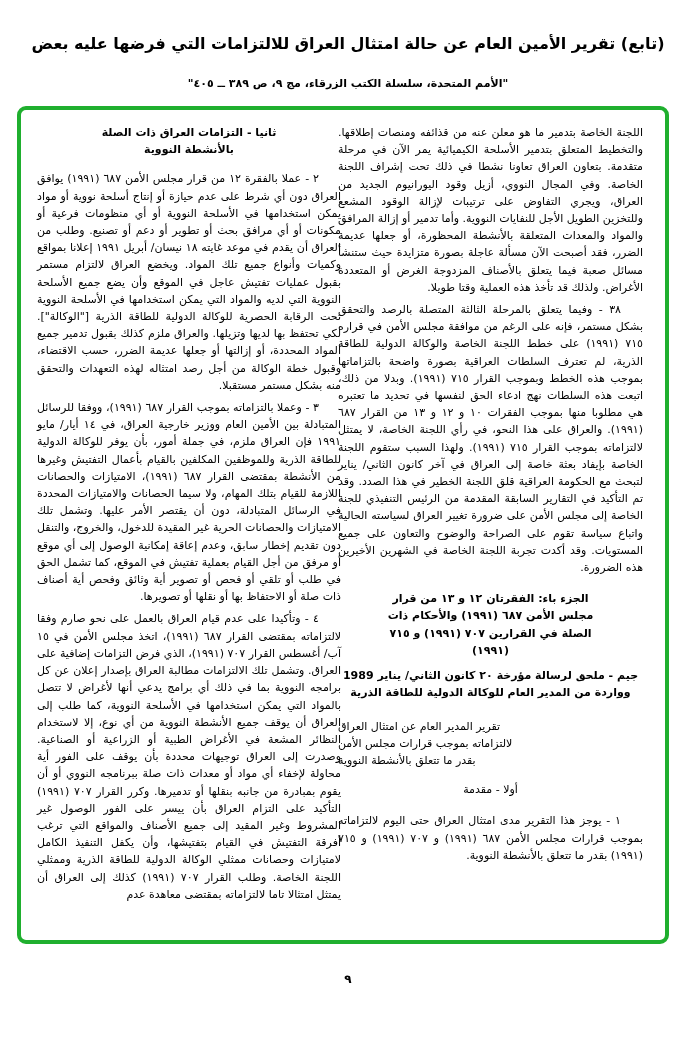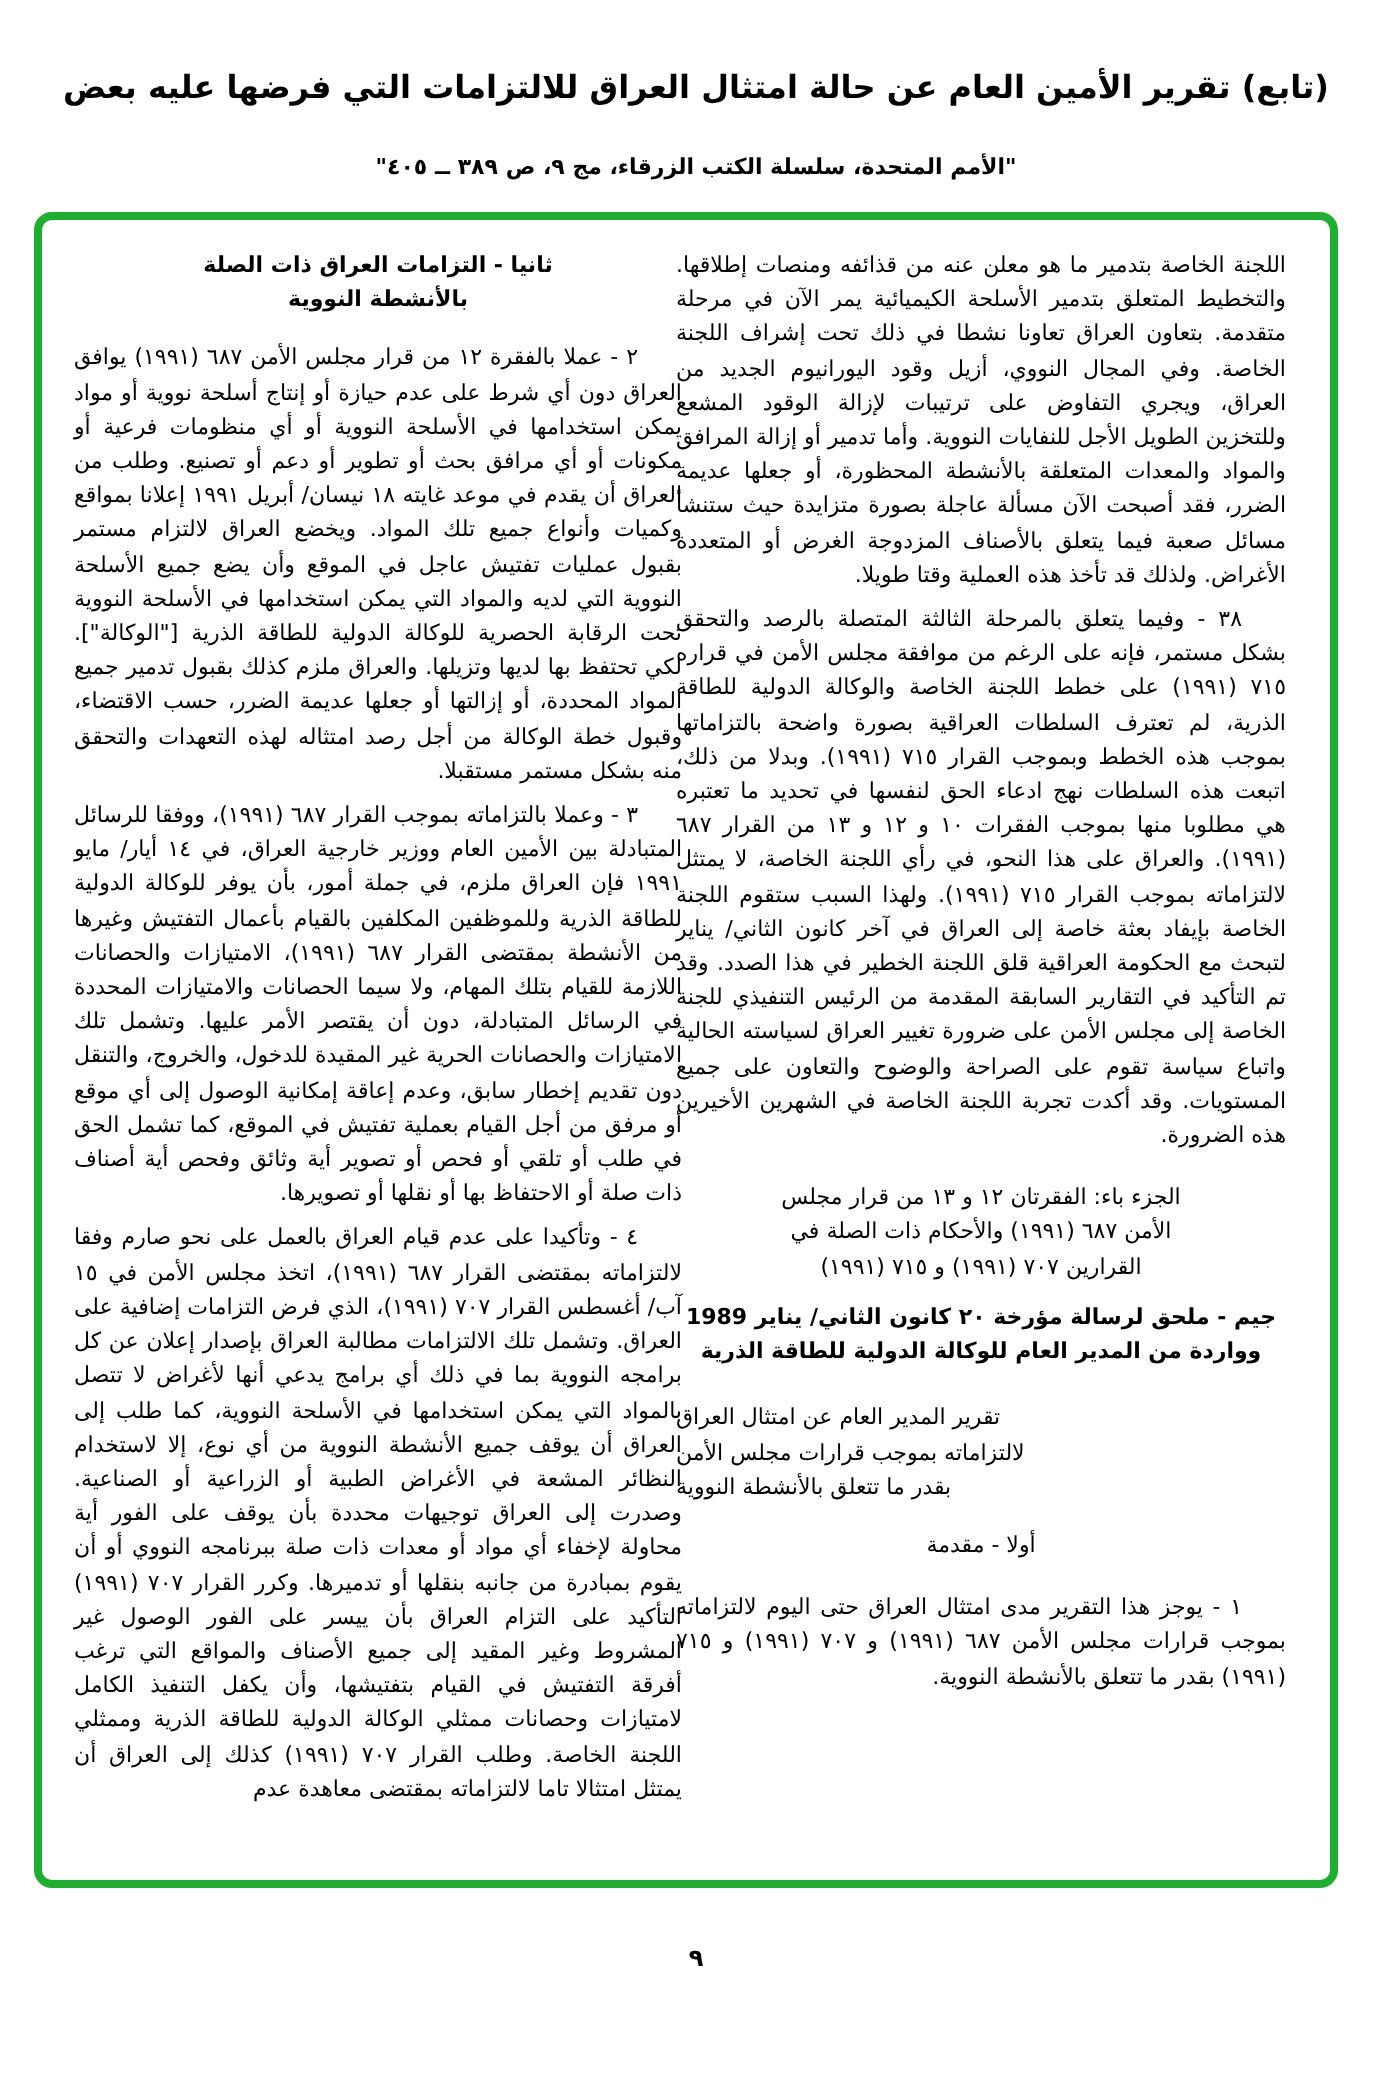--- a/index.html
+++ b/index.html
@@ -10,21 +10,21 @@
   .citation { font-weight: bold; font-size: 11px; line-height: 20px; margin-top: 2px; }
   .frame { position: absolute; left: 17px; top: 106px; width: 652px; height: 838px;
            border: 4px solid #1faf2e; border-radius: 9px; box-sizing: border-box; }
   .col { position: absolute; top: 14px; direction: rtl; text-align: justify; font-size: 11px; line-height: 17.2px; }
   .col-right { right: 22px; width: 305px; }
   .col-left  { left: 16px; width: 304px; }
   p { margin: 0 0 5px 0; }
   .indent { text-indent: 22px; }
   .center { text-align: center; }
   .sec-head { text-align: center; font-weight: bold; margin: 0 0 12px 0; }
-  .part-b { width: 225px; margin: 14px auto 8px auto; text-align: center; font-weight: normal; }
+  .part-b { width: 225px; margin: 14px auto 8px auto; text-align: center; font-weight: bold; }
   .see { text-align: center; margin: 10px 0 20px 0; }
   .annex { font-weight: bold; text-align: center; margin-bottom: 16px; }
   .report-title { text-align: left; margin-bottom: 12px; }
   .page-num { position: absolute; top: 972px; left: 0; width: 696px; text-align: center; font-size: 12px; font-weight: bold; }
 </style>
 </head>
 <body>
 
 <div class="header">
   <p class="title">(تابع) تقرير الأمين العام عن حالة امتثال العراق للالتزامات التي فرضها عليه بعض</p>

